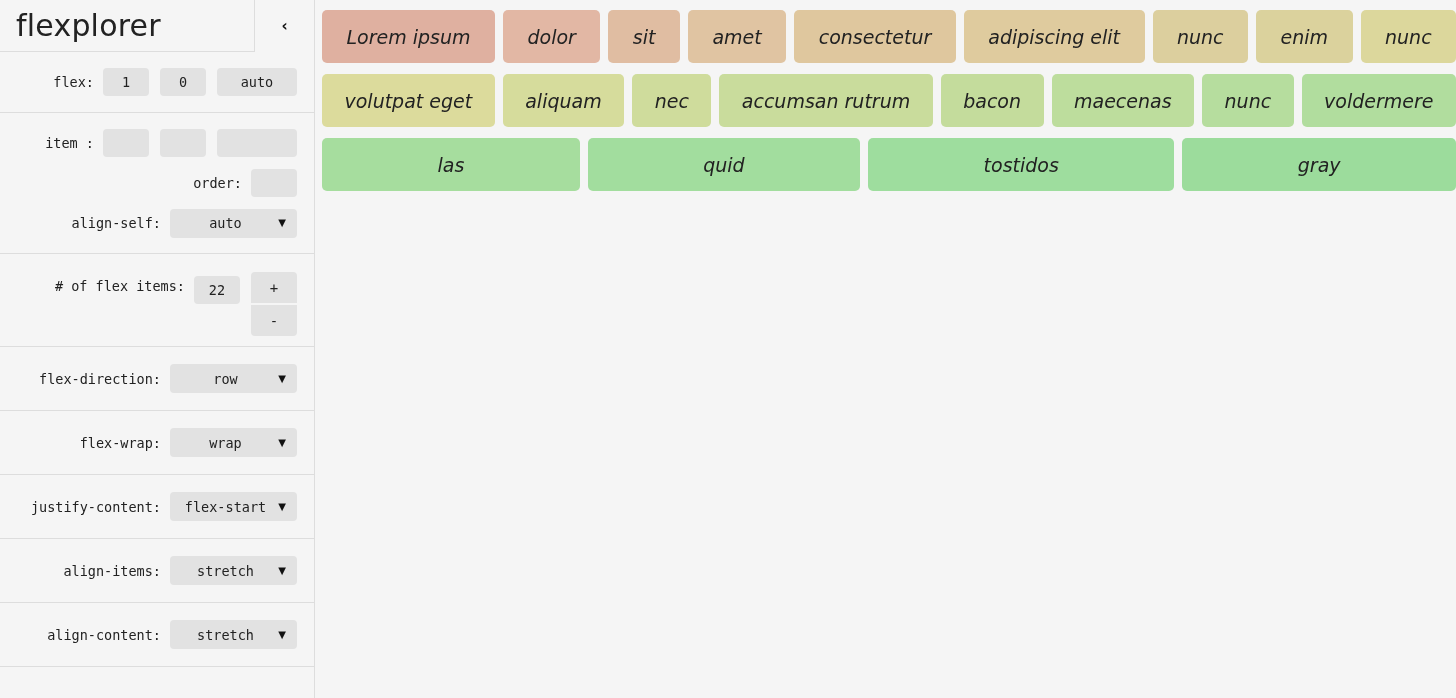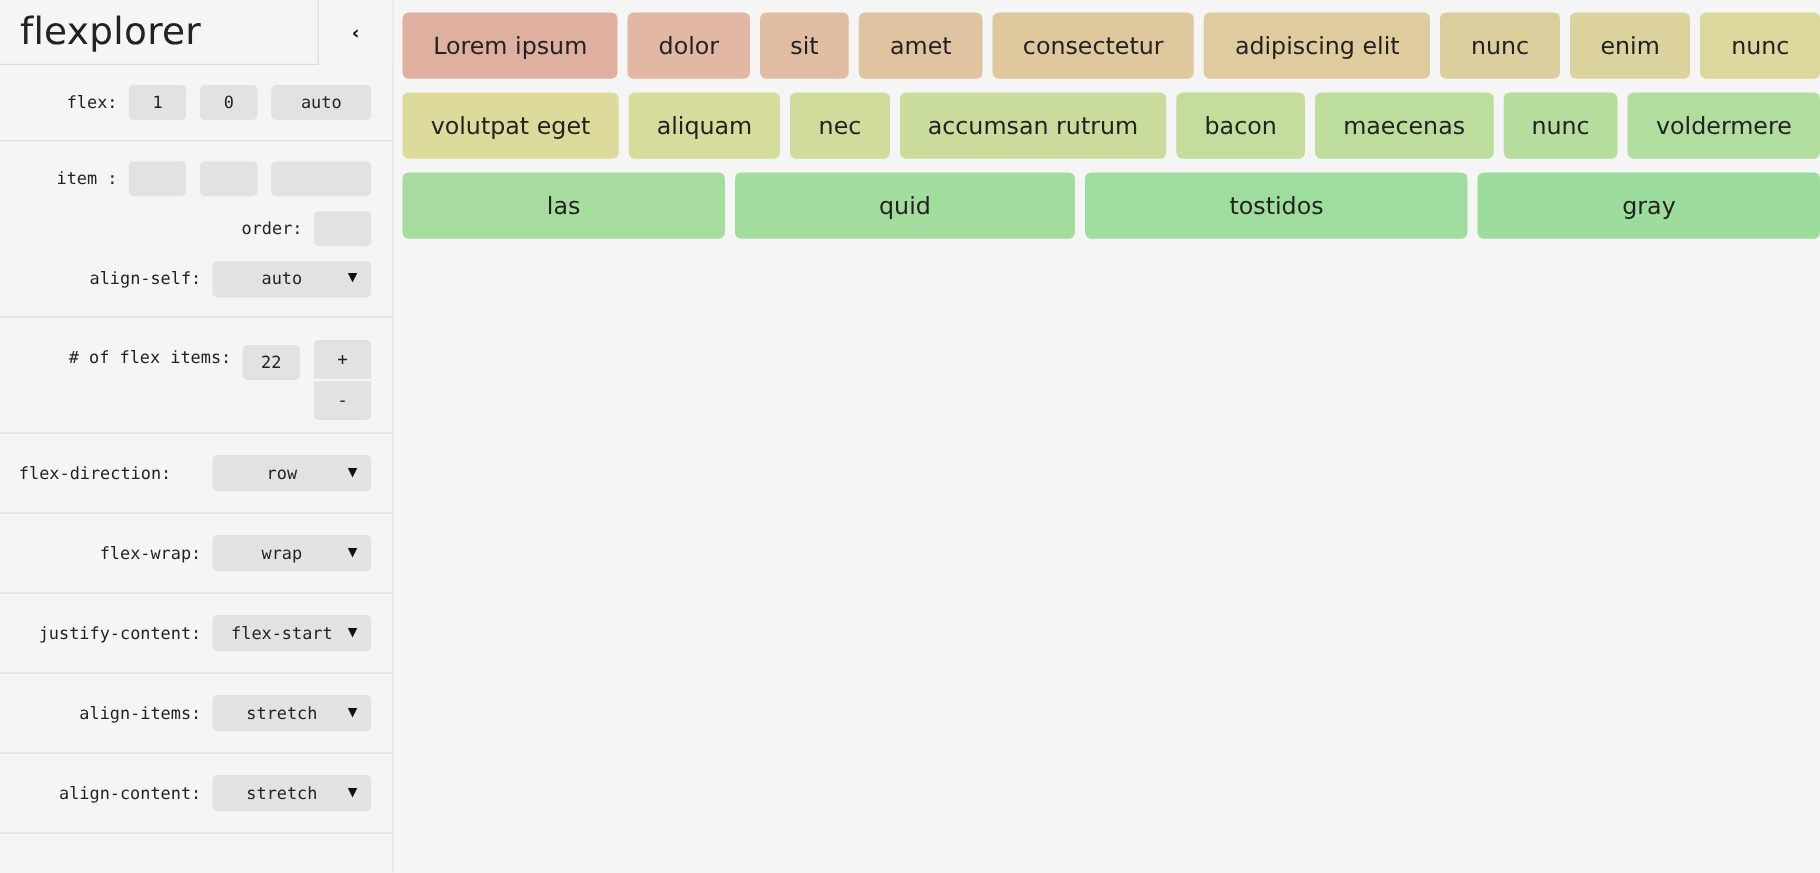--- a/index.html
+++ b/index.html
@@ -146,20 +146,21 @@
   }
   #flex-container {
     display: flex;
     flex-direction: row;
     flex-wrap: wrap;
     justify-content: flex-start;
     align-items: center;
     align-content: flex-start;
     width: 1134px;
     gap: 11px 8px;
+    font-style: italic;
   }
   .flex-item {
     flex: 1 0 auto;
     border-radius: 5px;
     display: flex;
     align-items: center;
     justify-content: center;
     height: 53px;
     padding: 0 22px;
     font-family: "DejaVu Sans", sans-serif;
@@ -217,21 +218,21 @@
         <span class="ctrl-label" style="padding-top:6px;"># of flex items:</span>
         <input class="txt-input w-sm" style="margin-top: 4px;" value="22">
         <span class="stepper">
           <button class="step-btn step-up">+</button>
           <button class="step-btn step-down">-</button>
         </span>
       </div>
     </div>
 
     <div class="ctrl-group">
-      <div class="ctrl-row" style="min-height:43px;gap:24px;">
+      <div class="ctrl-row" style="min-height:43px;">
         <span class="ctrl-label">flex-direction:</span>
         <span class="sel-wrap">
           <select class="sel">
             <option>row</option>
           </select>
           <span class="sel-chev">▼</span>
         </span>
       </div>
     </div>
 

